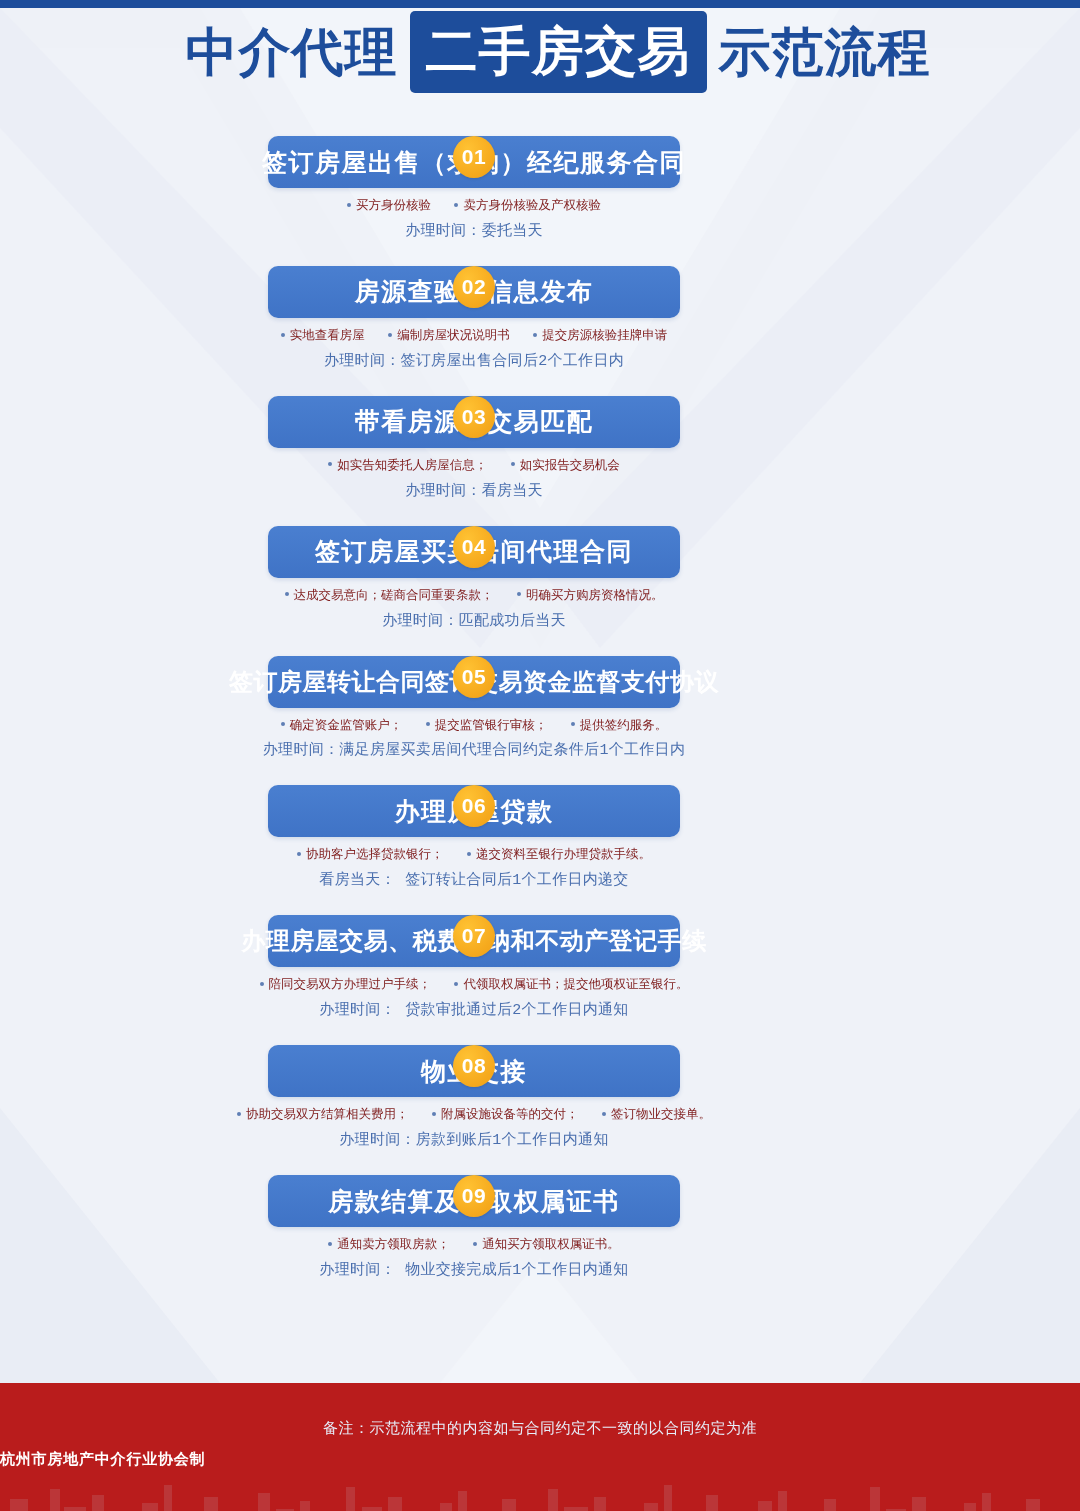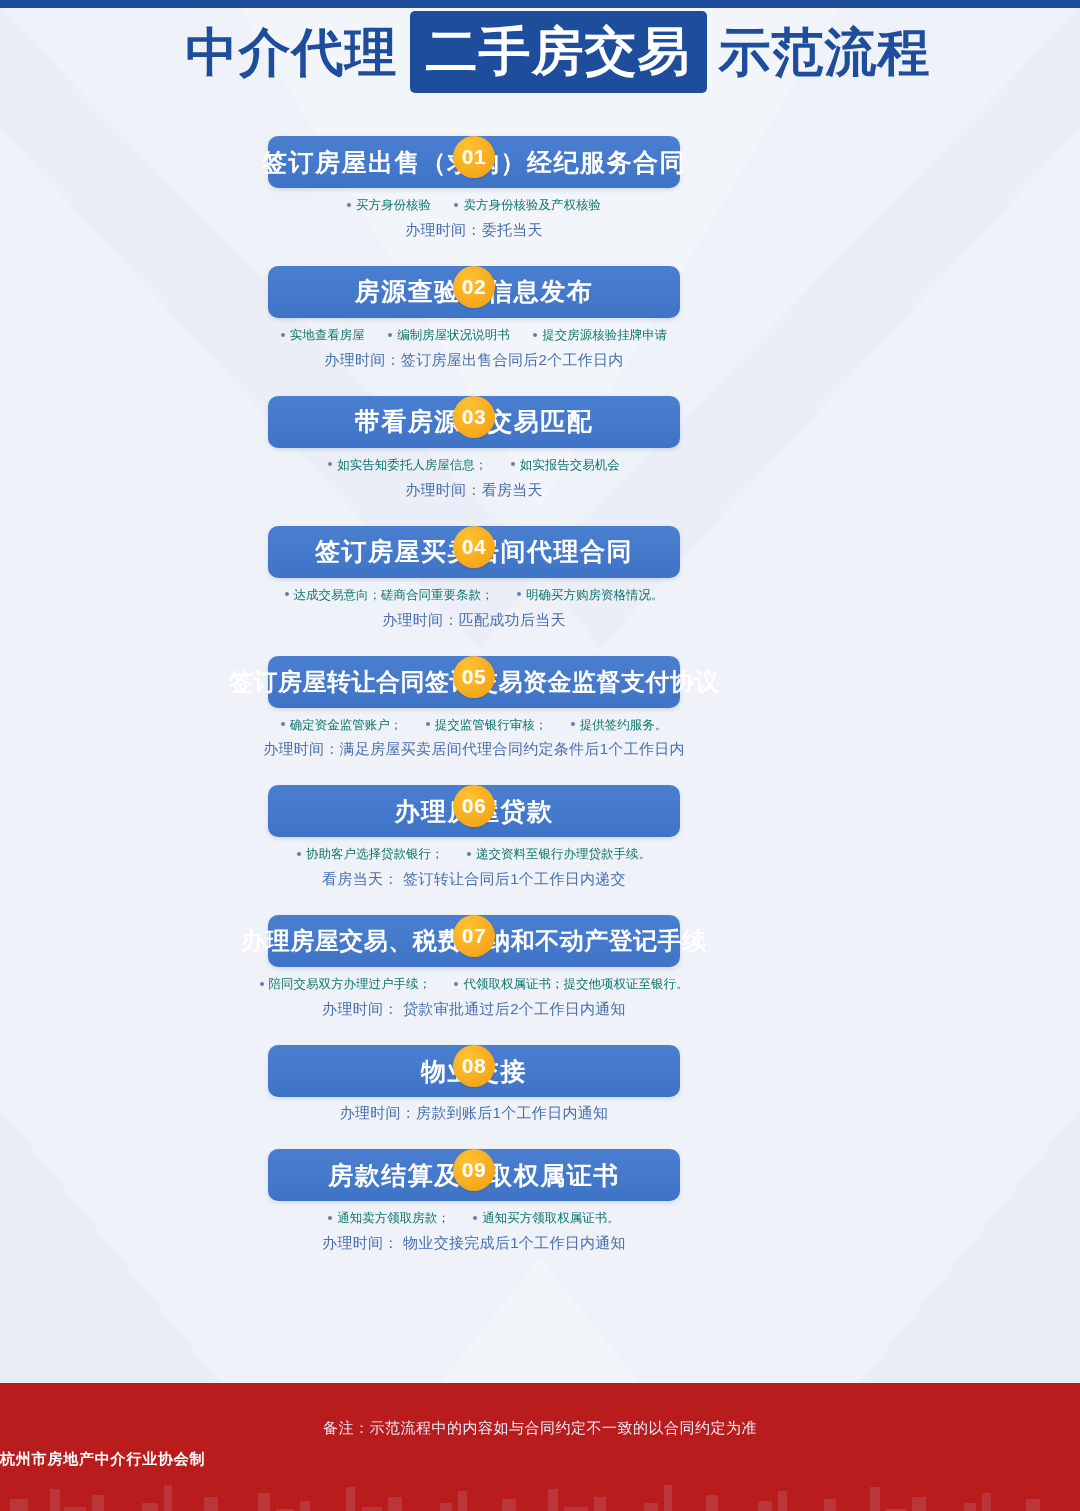--- a/index.html
+++ b/index.html
@@ -137,21 +137,21 @@
     font-weight: bold;
     letter-spacing: 1.5px;
     white-space: nowrap;
   }
   .card.wide { width: 412px; }
   .card.wide .card-title { font-size: 24px; letter-spacing: 0.5px; }
 
   .bullets {
     margin-top: 9px;
     text-align: center;
-    color: #0f766e;
+    color: #7f1d1d;
     font-size: 12.5px;
     line-height: 1.35;
     white-space: nowrap;
   }
   .bullets .bul {
     display: inline-block;
     margin: 0 10px;
   }
   .bullets .dot {
     display: inline-block;
@@ -163,20 +163,21 @@
     position: relative;
     top: -1px;
   }
   .timing {
     margin-top: 7px;
     text-align: center;
     color: #4a6fae;
     font-size: 15px;
     letter-spacing: 0.3px;
     white-space: nowrap;
+    font-family: Liberation Mono, monospace;
   }
 
   
   .footer {
     position: absolute;
     left: 0;
     top: 1383px;
     width: 1080px;
     height: 152px;
     background: #b91c1c;
@@ -322,20 +323,25 @@
         <span class="bul"><span class="dot"></span><span>陪同交易双方办理过户手续；</span></span>
         <span class="bul"><span class="dot"></span><span>代领取权属证书；提交他项权证至银行。</span></span>
       </div>
       <div class="timing">办理时间： 贷款审批通过后2个工作日内通知</div>
     </div>
 
     <div class="step">
       <div class="badge">08</div>
       <div class="card">
         <span class="card-title">物业交接</span>
+      </div>
+      <div class="bullets">
+        <span class="bul"><span class="dot"></span><span>协助交易双方结算相关费用；</span></span>
+        <span class="bul"><span class="dot"></span><span>附属设施设备等的交付；</span></span>
+        <span class="bul"><span class="dot"></span><span>签订物业交接单。</span></span>
       </div>
       <div class="timing">办理时间：房款到账后1个工作日内通知</div>
     </div>
 
     <div class="step">
       <div class="badge">09</div>
       <div class="card">
         <span class="card-title">房款结算及领取权属证书</span>
       </div>
       <div class="bullets">

